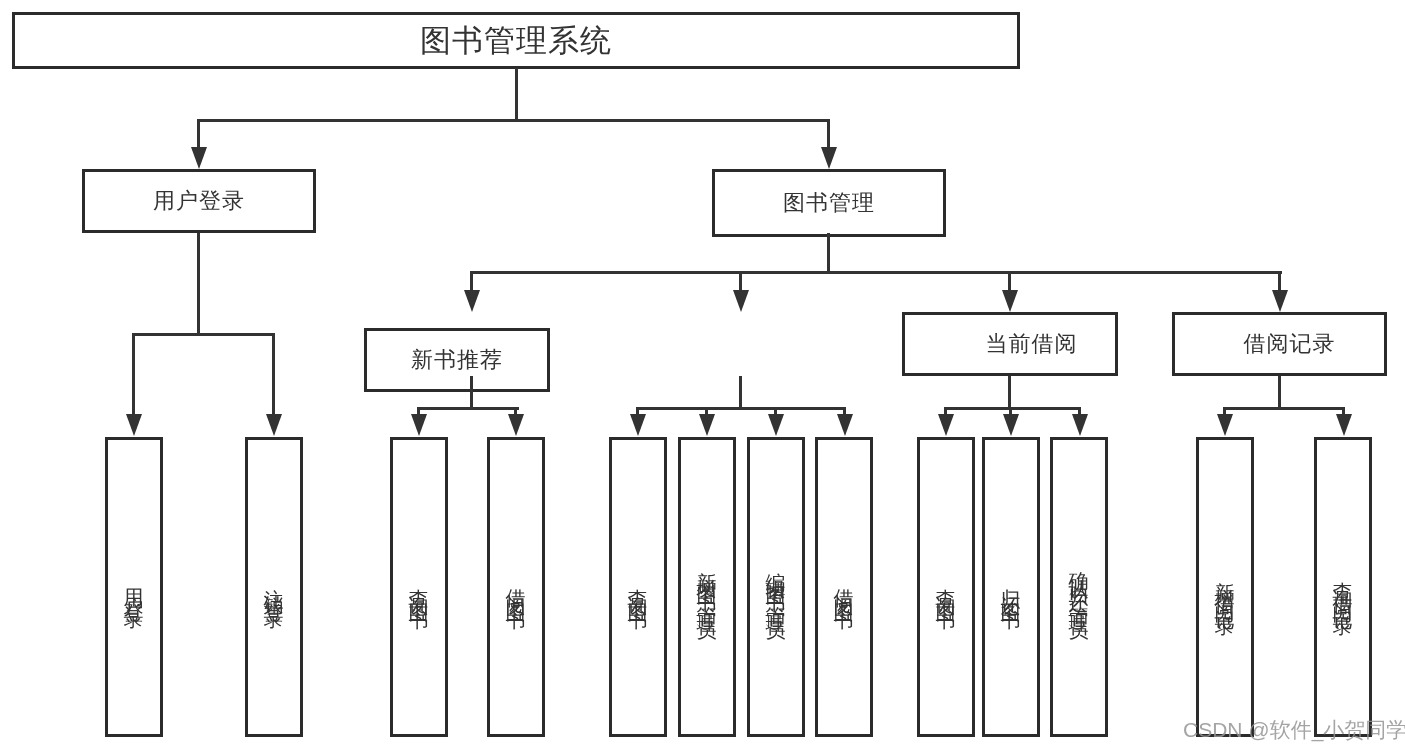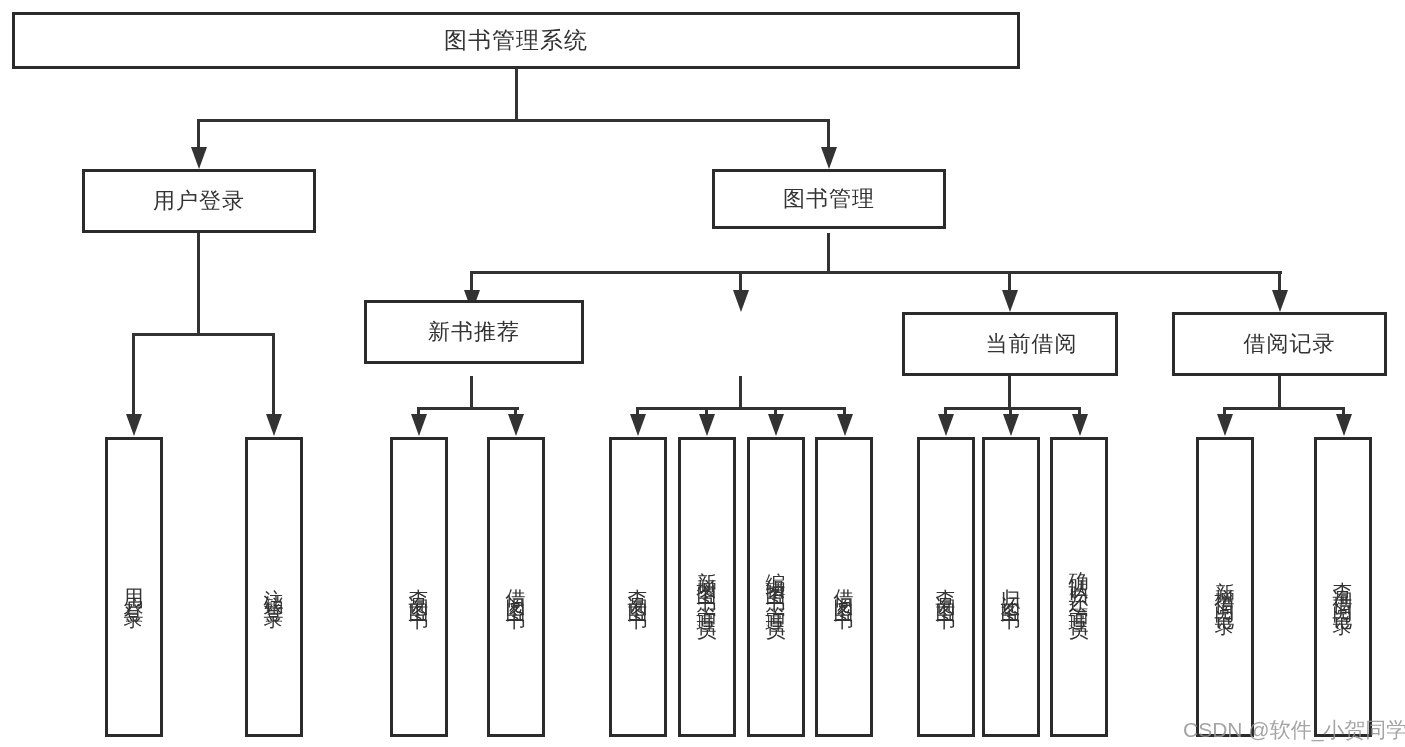--- a/index.html
+++ b/index.html
@@ -12,21 +12,21 @@
   }
   .hbox{
     position:absolute;
     box-sizing:border-box;
     border:3px solid #2b2b2b;
     background:#ffffff;
     display:flex;align-items:center;justify-content:center;
     font-size:22px;color:#333333;
     letter-spacing:1px;
   }
-  .root-box{font-size:23px;}
+  .root-box{font-size:31px;}
   .vbox{
     position:absolute;
     box-sizing:border-box;
     border:3px solid #2b2b2b;
     background:#ffffff;
     display:flex;align-items:center;justify-content:center;
     writing-mode:vertical-lr;
     text-orientation:mixed;
     font-size:20px;color:#333333;
     letter-spacing:7px;
@@ -60,21 +60,21 @@
   <div class="line" style="left:515px;top:68px;width:3px;height:52px;"></div>
   <div class="line" style="left:197px;top:119px;width:633px;height:3px;"></div>
   <div class="line" style="left:197px;top:120px;width:3px;height:30px;"></div>
   <div class="arrow" style="left:191px;top:147px;"></div>
   <div class="line" style="left:827px;top:120px;width:3px;height:30px;"></div>
   <div class="arrow" style="left:821px;top:147px;"></div>
 
   <div class="hbox" style="left:82px;top:169px;width:234px;height:64px;">
     <span>用户登录</span>
   </div>
-  <div class="hbox" style="left:712px;top:169px;width:234px;height:60px;align-items:center;">
+  <div class="hbox" style="left:712px;top:169px;width:234px;height:68px;align-items:center;">
     <span>图书管理</span>
   </div>
 
   <div class="line" style="left:197px;top:233px;width:3px;height:102px;"></div>
   <div class="line" style="left:132px;top:333px;width:143px;height:3px;"></div>
   <div class="line" style="left:132px;top:334px;width:3px;height:84px;"></div>
   <div class="arrow" style="left:126px;top:414px;"></div>
   <div class="line" style="left:272px;top:334px;width:3px;height:84px;"></div>
   <div class="arrow" style="left:266px;top:414px;"></div>
 
@@ -82,21 +82,21 @@
   <div class="line" style="left:470px;top:271px;width:812px;height:3px;"></div>
   <div class="line" style="left:470px;top:272px;width:3px;height:20px;"></div>
   <div class="arrow" style="left:464px;top:290px;"></div>
   <div class="line" style="left:739px;top:272px;width:3px;height:20px;"></div>
   <div class="arrow" style="left:733px;top:290px;"></div>
   <div class="line" style="left:1008px;top:272px;width:3px;height:20px;"></div>
   <div class="arrow" style="left:1002px;top:290px;"></div>
   <div class="line" style="left:1278px;top:272px;width:3px;height:20px;"></div>
   <div class="arrow" style="left:1272px;top:290px;"></div>
 
-  <div class="hbox" style="left:364px;top:300px;width:220px;height:64px;">
+  <div class="hbox" style="left:364px;top:328px;width:186px;height:64px;">
     <span>新书推荐</span>
   </div>
   <div class="hbox" style="left:902px;top:312px;width:216px;height:64px;padding-left:43px;">
     <span>当前借阅</span>
   </div>
   <div class="hbox" style="left:1172px;top:312px;width:215px;height:64px;padding-left:20px;">
     <span>借阅记录</span>
   </div>
 
   <div class="line" style="left:470px;top:376px;width:3px;height:33px;"></div>

